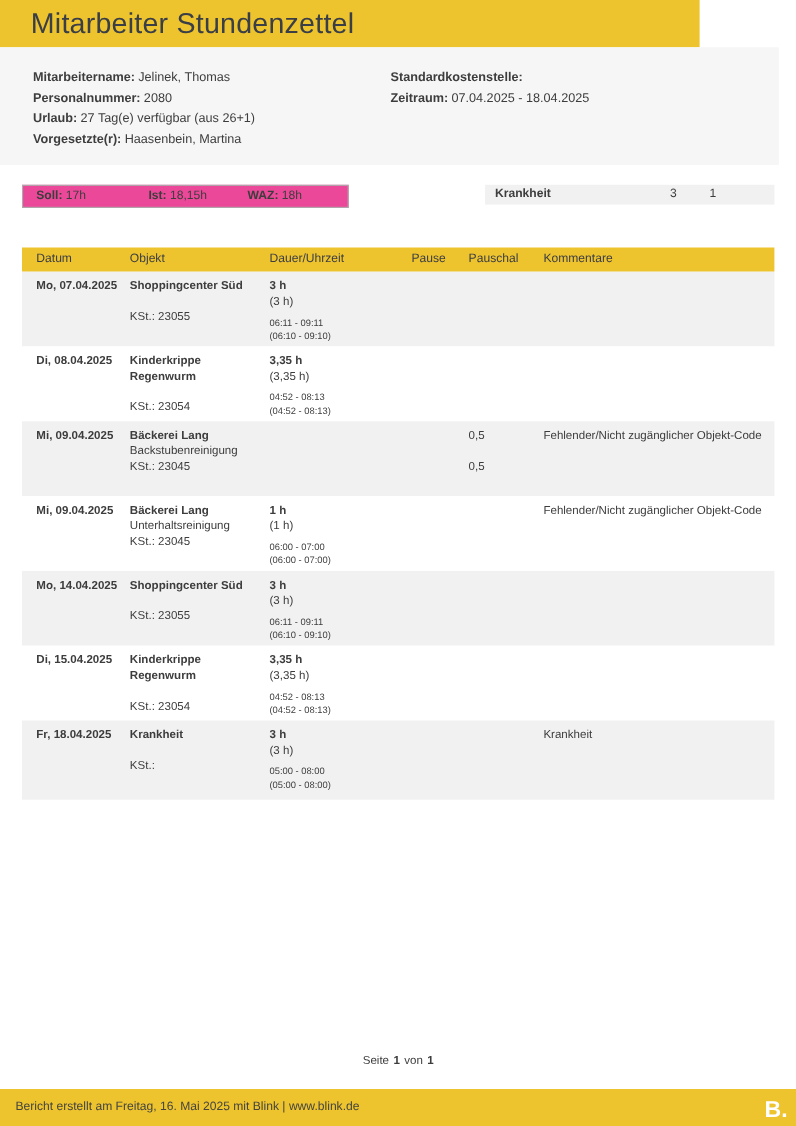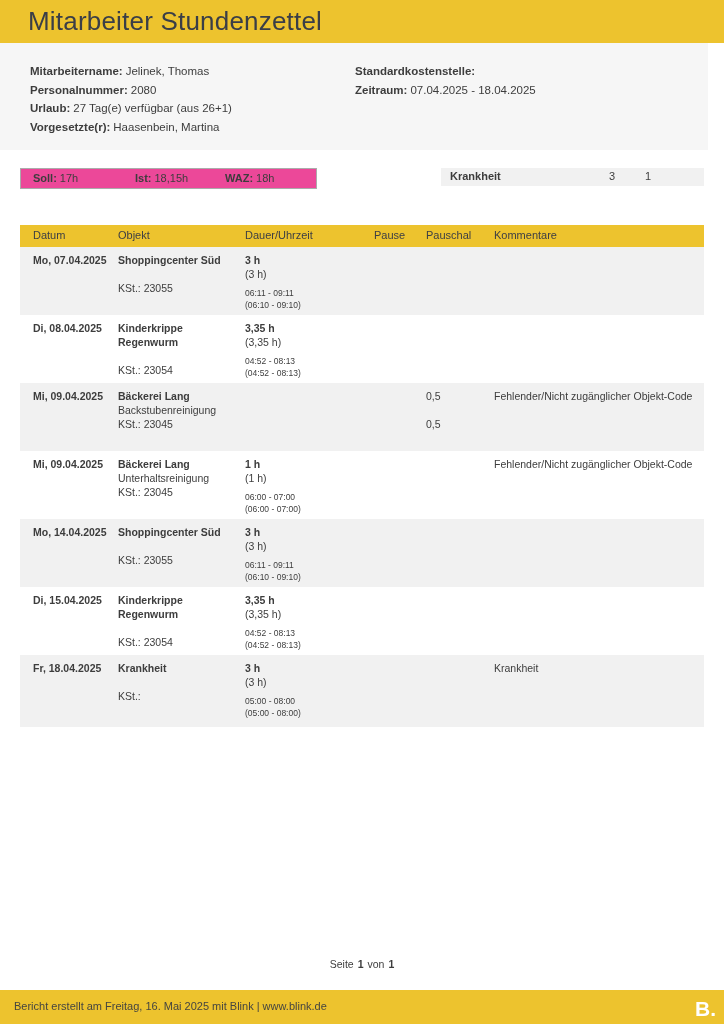--- a/index.html
+++ b/index.html
@@ -14,21 +14,21 @@
     position:relative;
     background:#ffffff;
     font-family:"Liberation Sans",sans-serif;
     color:var(--ink,#3D3D3D);
     overflow:hidden;
   }
   .b{font-weight:bold;}
 
   
   .top-bar{
-    position:absolute;left:0;top:0;width:724px;height:43px;
+    position:absolute;left:0;top:0;width:636px;height:43px;
     background:var(--accent,#EDC32E);
   }
   .page-title{
     position:absolute;left:28px;top:6px;
     font-size:26px;font-weight:400;color:#3A3E47;letter-spacing:0.2px;
   }
 
   
   .info-band{
     position:absolute;left:0;top:43px;width:708px;height:107px;

